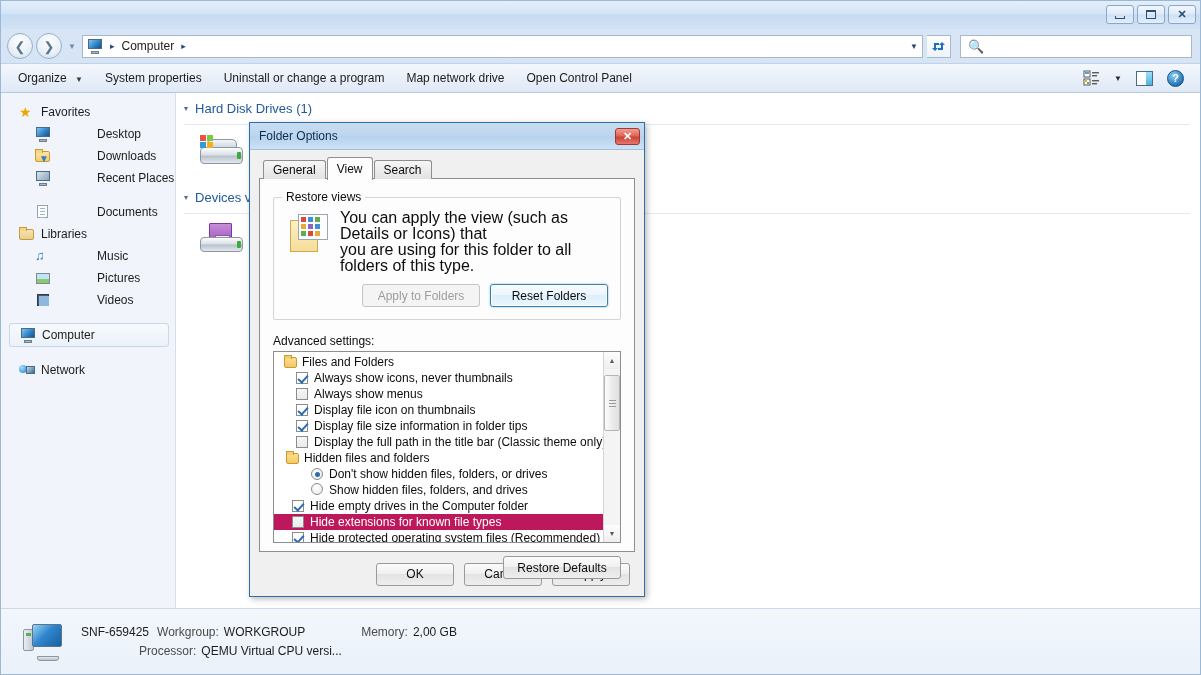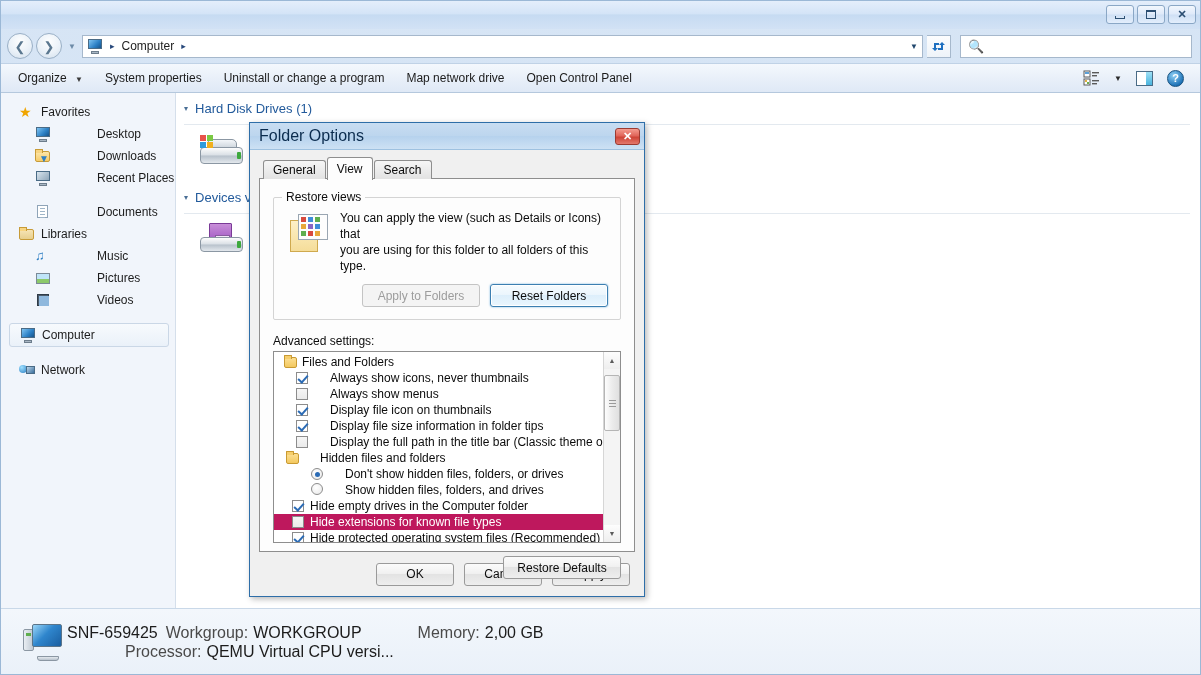--- a/index.html
+++ b/index.html
@@ -182,21 +182,21 @@
 
   
   .statusbar {
     height: 66px; flex: 0 0 auto;
     background: linear-gradient(to bottom, #f3f7fc 0%, #eaf1f9 100%);
     border-top: 1px solid #c9d8e8;
     display: flex; align-items: center;
     padding: 0 0 0 22px;
   }
   .status-ico { width: 44px; height: 40px; position: relative; flex: 0 0 auto; }
-  .status-text { font-size: 16px; color: #1c1c1c; line-height: 19px; }
+  .status-text { margin-left: 14px; font-size: 12px; color: #1c1c1c; line-height: 19px; }
   .st-label { color: #4a4a4a; }
   .st-row { display: flex; }
   .st-col2 { margin-left: 56px; text-align: center; }
   .st-indent { padding-left: 58px; }
 
   
   #folder-options-dialog {
     position: absolute;
     left: 249px; top: 122px;
     width: 396px; height: 475px;
@@ -206,21 +206,21 @@
     display: flex; flex-direction: column;
     font-size: 12px;
   }
   .dlg-title {
     height: 27px; flex: 0 0 auto;
     background: linear-gradient(to bottom, #c8ddf2 0%, #bdd6ee 48%, #b6d2ed 52%, #cde1f4 100%);
     display: flex; align-items: center;
     padding: 0 4px 0 9px;
     border-bottom: 1px solid #9ec1e0;
   }
-  .dlg-title-text { font-size: 16px; color: #0b2c4e; flex: 1 1 auto; cursor: default; }
+  .dlg-title-text { font-size: 12px; color: #0b2c4e; flex: 1 1 auto; cursor: default; }
   .dlg-close {
     width: 25px; height: 17px; border-radius: 3px;
     border: 1px solid #9b3a31;
     background: linear-gradient(to bottom, #f59c8f 0%, #e0655a 45%, #ce4437 55%, #e3786c 100%);
     color: #fff; font-size: 11px; font-weight: bold;
     display: flex; align-items: center; justify-content: center;
     cursor: default;
   }
   .dlg-body {
     flex: 1 1 auto; padding: 8px 9px 0 9px; position: relative;
@@ -257,21 +257,21 @@
     position: relative;
   }
   .groupbox > legend, .gb-title {
     position: absolute; top: -8px; left: 8px;
     background: #fdfdfd; padding: 0 4px;
     font-size: 12px; color: #0c0c0c; cursor: default;
   }
   .fv-row { display: flex; }
   .fv-icon { width: 44px; height: 40px; position: relative; flex: 0 0 auto; margin: 2px 6px 0 6px; }
   .fv-right { flex: 1 1 auto; }
-  .fv-text { font-size: 12px; color: #0c0c0c; line-height: 16px; cursor: default; }
+  .fv-text { font-size: 16px; color: #0c0c0c; line-height: 16px; cursor: default; }
   .fv-btns { display: flex; gap: 10px; margin-top: 10px; justify-content: flex-start; padding-left: 22px; }
   .btn {
     height: 23px; min-width: 118px; padding: 0 10px;
     border: 1px solid #9a9a9a; border-radius: 3px;
     background: linear-gradient(to bottom, #fbfbfb 0%, #f1f1f1 45%, #e3e3e3 50%, #eeeeee 100%);
     font-family: "Liberation Sans", sans-serif; font-size: 12px; color: #0c0c0c;
     display: flex; align-items: center; justify-content: center;
     cursor: default;
   }
   .btn.disabled { color: #9d9d9d; border-color: #c4c4c4; background: #f4f4f4; }
@@ -291,21 +291,21 @@
     overflow: hidden;
   }
   .list-items { flex: 1 1 auto; padding: 2px 0 0 0; overflow: hidden; }
   .li {
     height: 16px; display: flex; align-items: center;
     font-size: 12px; color: #0c0c0c; white-space: nowrap;
     cursor: default;
   }
   .li.sel { background: #be185d; color: #ffffff; }
   .li .indent1 { padding-left: 5px; }
-  .li .indent2 { padding-left: 22px; gap: 16px; }
+  .li .indent2 { padding-left: 22px; }
   .folder-glyph {
     width: 13px; height: 11px; margin: 0 5px 0 5px; flex: 0 0 auto;
     background: linear-gradient(to bottom, #fcdf93 0%, #f3c85f 100%);
     border: 1px solid #c99a32; border-radius: 1px 2px 2px 2px;
     position: relative;
   }
   .folder-glyph:before {
     content: ""; position: absolute; left: -1px; top: -3px;
     width: 6px; height: 3px; background: #f6ce6c; border: 1px solid #c99a32; border-bottom: 0;
     border-radius: 1px 1px 0 0;

